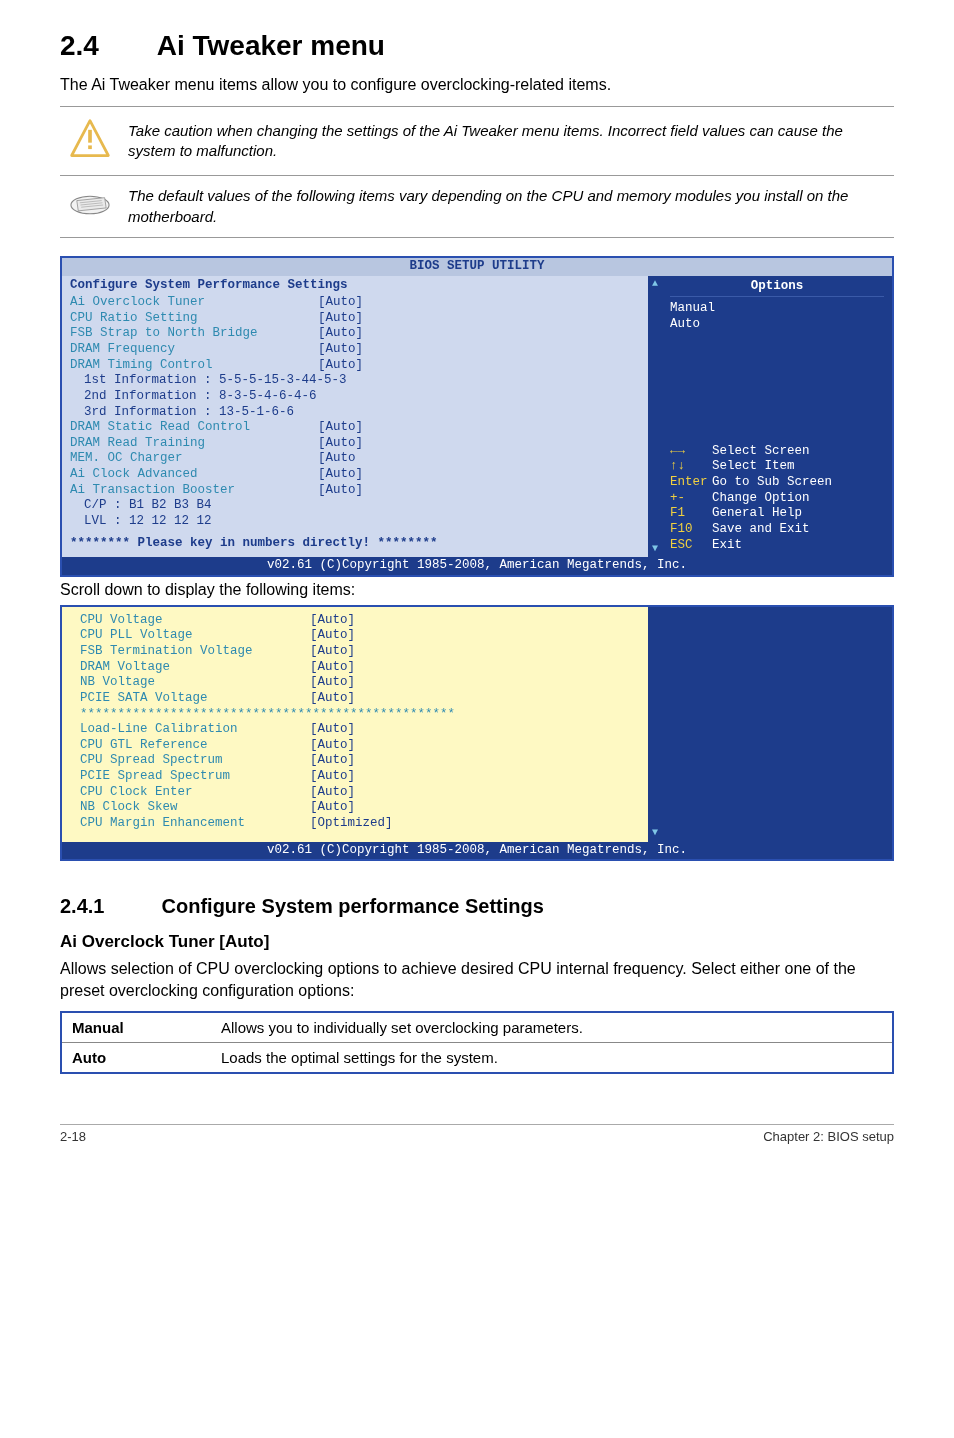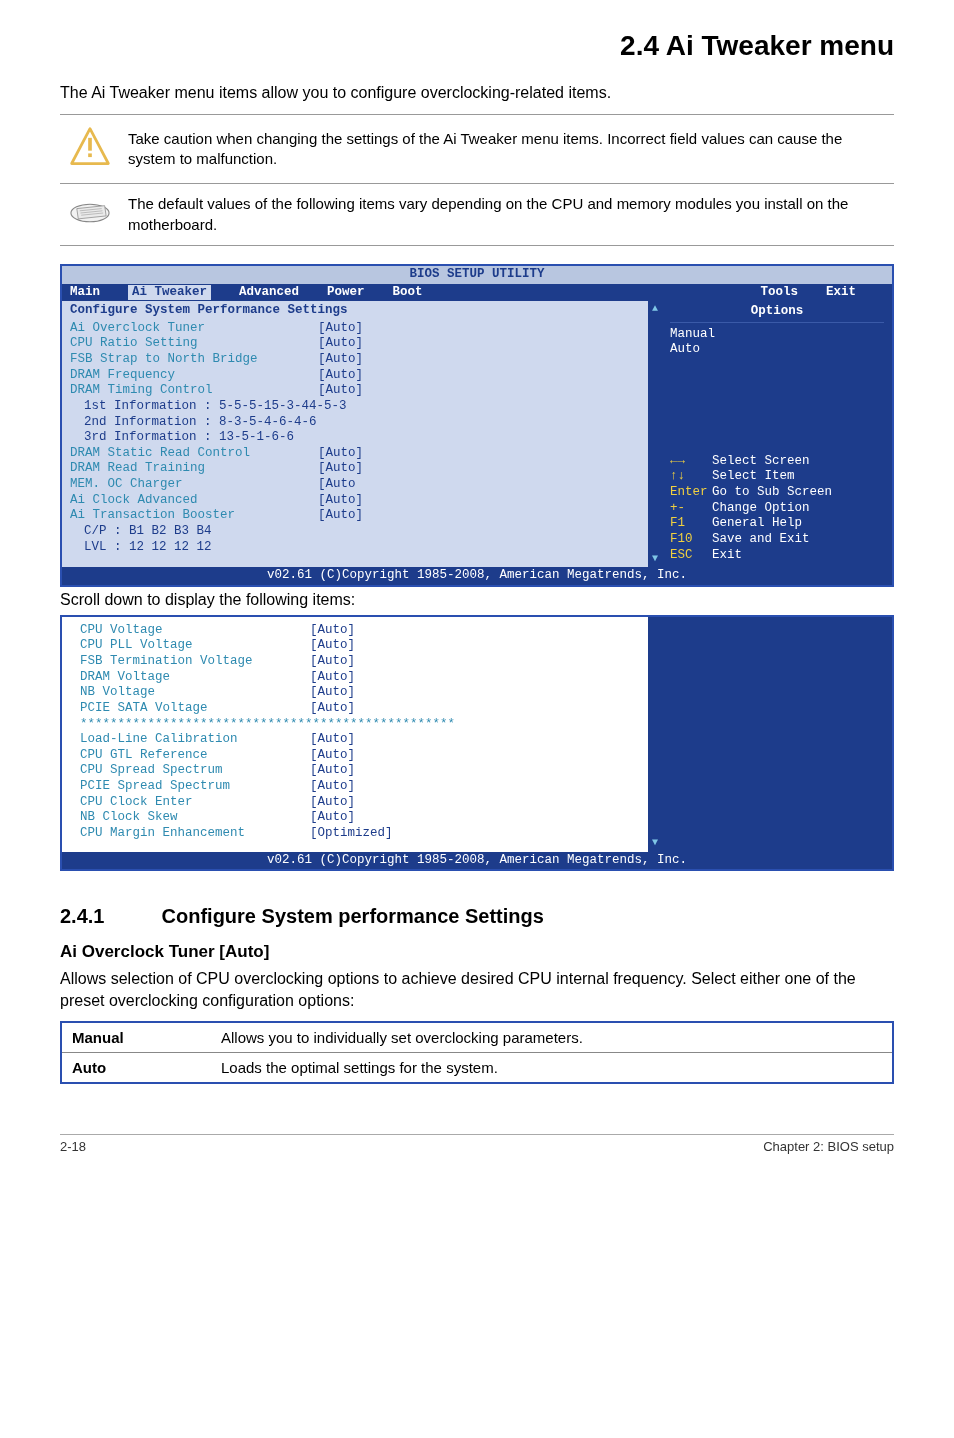--- a/index.html
+++ b/index.html
@@ -7,27 +7,26 @@
     background: #fff;
     font-family: Arial, Helvetica, sans-serif;
     color: #000;
     width: 954px;
     margin: 0 auto;
     padding: 30px 60px 20px 60px;
   }
   h1 {
     font-size: 28px;
     font-weight: bold;
-    margin-bottom: 20px;
-    text-align: right;
+    margin-bottom: 12px;
   }
   h1 .secnum { display: inline-block; width: 90px; }
   p.intro { font-size: 16px; margin-bottom: 10px; line-height: 1.4; }
 
-  .note-table { width: 100%; border-collapse: collapse; margin: 8px 0 18px 0; }
+  .note-table { width: 100%; border-collapse: collapse; margin: 8px 0 18px 0; font-style: italic; }
   .note-table td { vertical-align: middle; padding: 10px 8px; }
   .note-table tr { border-top: 1px solid #999; border-bottom: 1px solid #999; }
   .note-table tr + tr { border-top: none; }
   .note-table td.iconcell { width: 60px; text-align: center; }
   .note-table td.textcell { font-size: 15px; line-height: 1.35; }
 
   .icon-warn { width: 44px; height: 44px; }
   .icon-note { width: 44px; height: 30px; }
 
   
@@ -104,21 +103,21 @@
   }
 
   .bios2 {
     border: 2px solid #2a4fb0;
     margin-top: 4px;
     font-family: "Courier New", monospace;
     font-size: 12.5px;
     line-height: 1.25;
   }
   .bios2 .body { display: flex; background: #cfd9ee; }
-  .bios2 .leftpane { flex: 1; background: #ffffff; color: #1d3c8b; padding: 6px 8px 10px 18px; }
+  .bios2 .leftpane { flex: 1; background: #fef9c3; color: #1d3c8b; padding: 6px 8px 10px 18px; }
   .bios2 .row { display: flex; }
   .bios2 .row .label { flex: 0 0 230px; }
   .bios2 .row .val { flex: 1; color: #1d3c8b; }
   .bios2 .cyan { color: #2e8ab0; }
   .bios2 .stars { color: #2e8ab0; letter-spacing: 0; }
   .bios2 .scrollcol {
     width: 14px; background: #1d3c8b;
     display: flex; flex-direction: column; align-items: center; justify-content: flex-end;
     padding: 2px 0;
   }
@@ -183,29 +182,20 @@
         <line x1="18" y1="23" x2="48" y2="20" stroke="#aaa"></line>
       </svg>
     </td>
     <td class="textcell">The default values of the following items vary depending on the CPU and memory modules you install on the motherboard.</td>
   </tr>
 </tbody>
   </table>
 
 <div class="bios">
   <div class="titlebar">BIOS SETUP UTILITY</div>
-  <div class="menubar">
-    <span>Main</span>
-    <span class="active">Ai Tweaker</span>
-    <span>Advanced</span>
-    <span>Power</span>
-    <span>Boot</span>
-    <span style="margin-left:auto">Tools</span>
-    <span>Exit</span>
-  </div>
   <div class="body">
     <div class="leftpane">
       <div class="header-row">Configure System Performance Settings</div>
 
       <div class="row cyan">
           <span class="label">Ai Overclock Tuner</span>
           <span class="val">[Auto]</span>
         </div>
       <div class="row cyan">
           <span class="label">CPU Ratio Setting</span>
@@ -245,20 +235,21 @@
           <span class="val">[Auto]</span>
         </div>
       <div class="row cyan">
           <span class="label">Ai Transaction Booster</span>
           <span class="val">[Auto]</span>
         </div>
 
       <div class="sub">C/P : B1 B2 B3 B4</div>
       <div class="sub">LVL : 12 12 12 12</div>
       <div style="height:6px"></div>
+      <div class="whitebold">******** Please key in numbers directly! ********</div>
     </div>
 
     <div class="scrollcol">
       <span class="arrow">▲</span>
       <span class="arrow">▼</span>
     </div>
 
     <div class="rightpane">
       <div class="opt-title">Options</div>
       <div>Manual</div>

